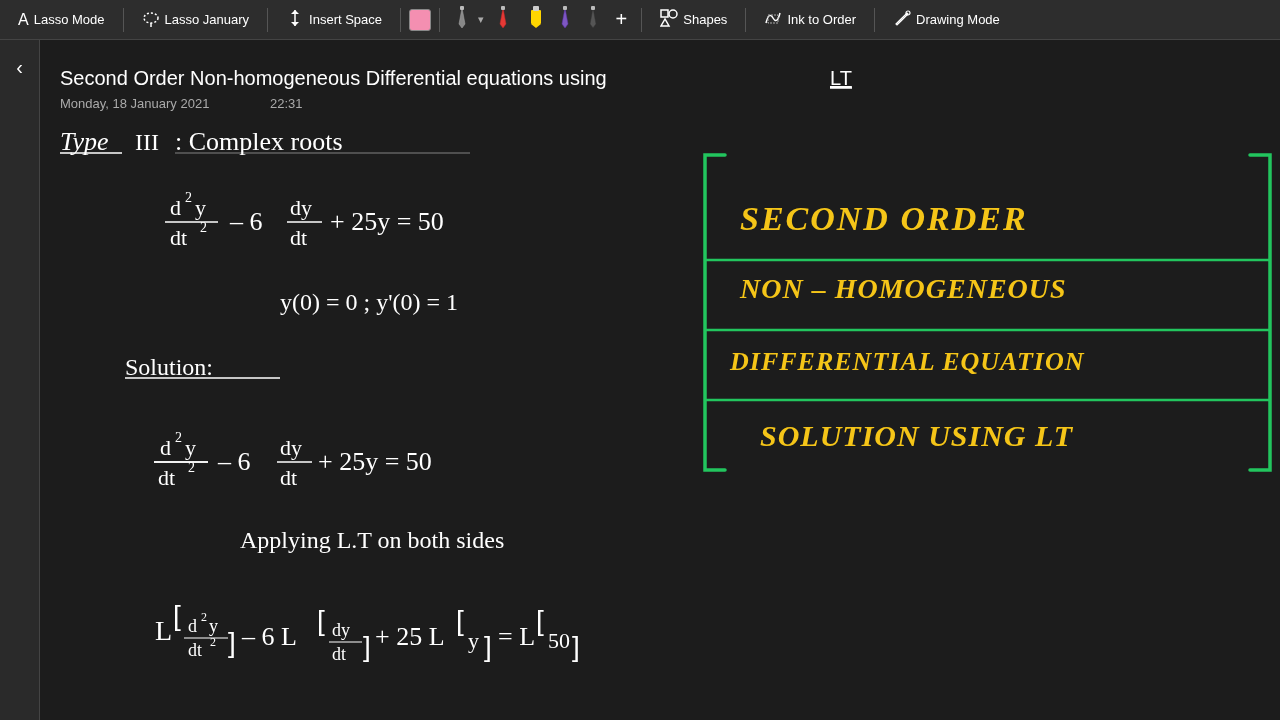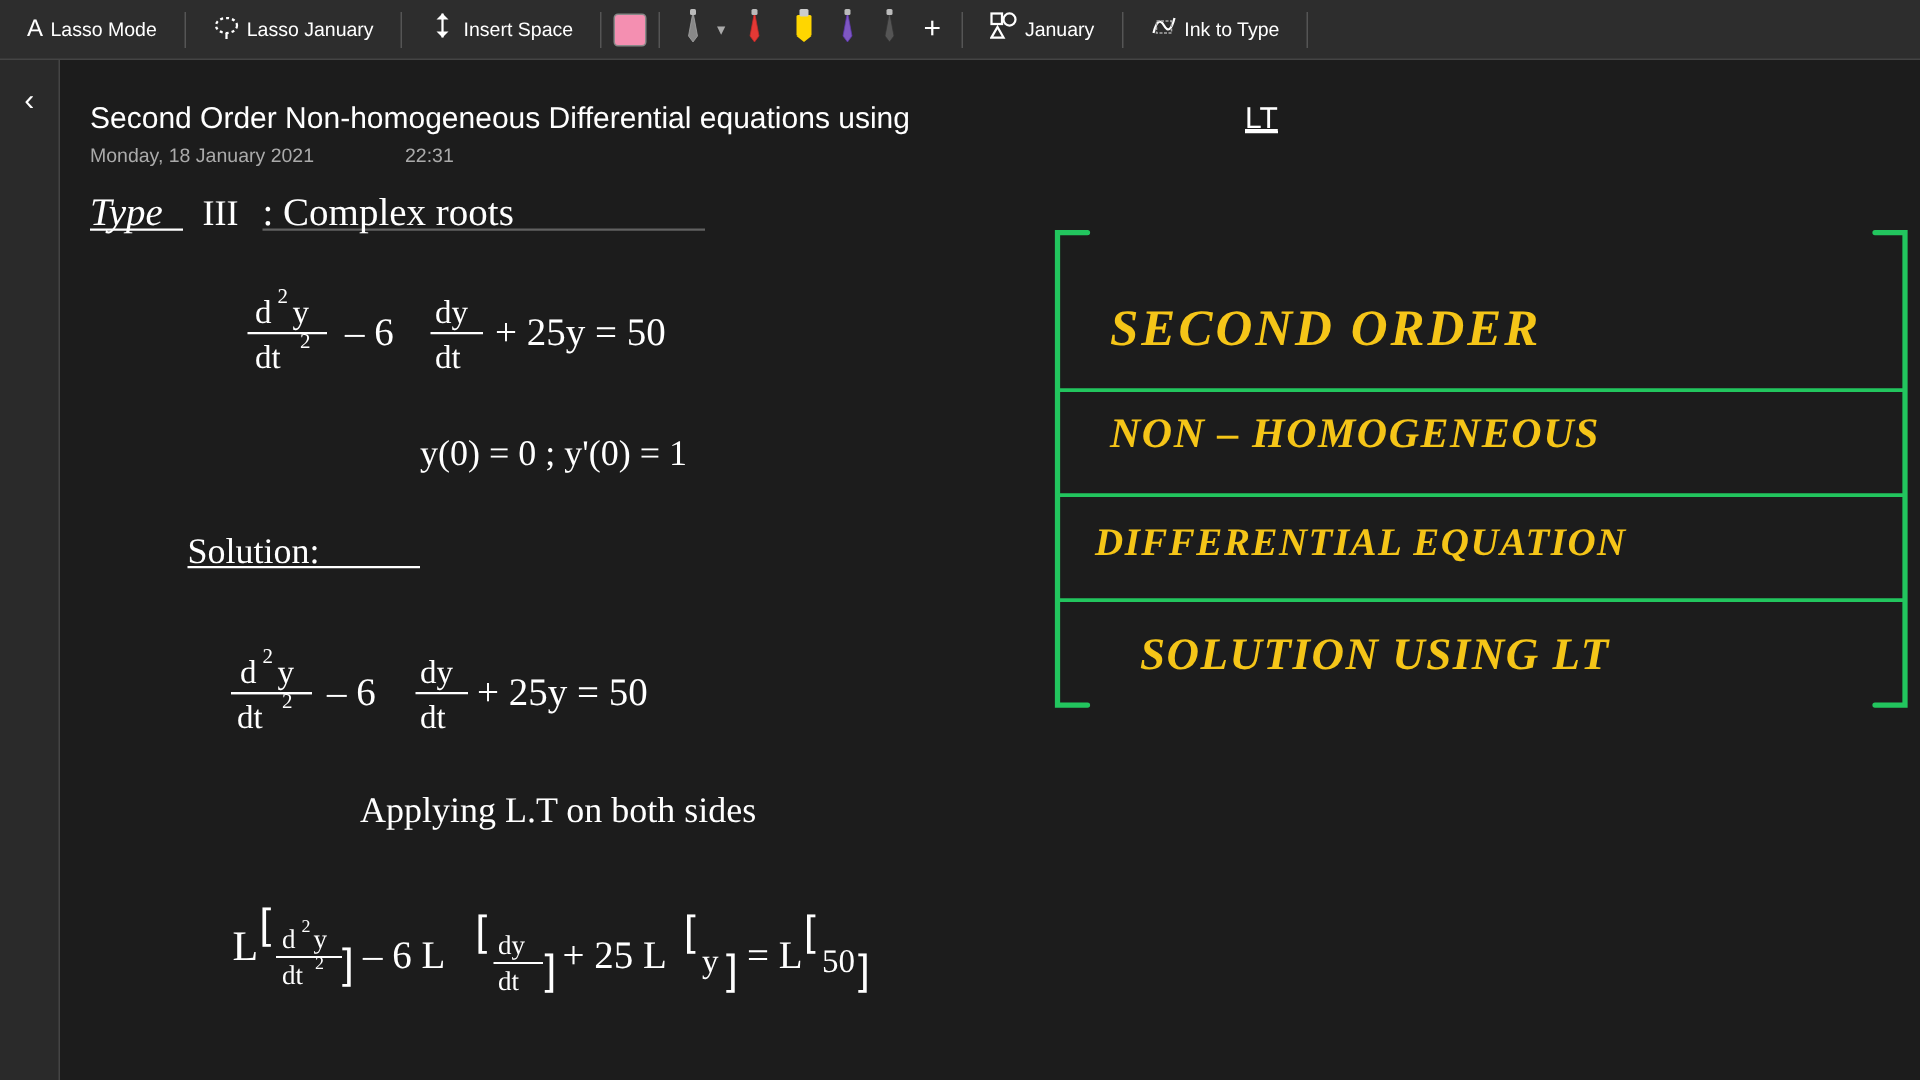--- a/index.html
+++ b/index.html
@@ -183,37 +183,46 @@
   <div class="toolbar-sep"></div>
 
   <button class="tool-btn">
     <span class="tool-icon">
       <svg width="18" height="18" viewBox="0 0 18 18" fill="none">
         <rect x="1" y="1" width="7" height="7" stroke="white" stroke-width="1.5" fill="none"></rect>
         <circle cx="13" cy="5" r="4" stroke="white" stroke-width="1.5" fill="none"></circle>
         <polygon points="5,10 1,17 9,17" stroke="white" stroke-width="1.5" fill="none"></polygon>
       </svg>
     </span>
-    <span>January</span>
+    <span>Shapes</span>
   </button>
 
   <div class="toolbar-sep"></div>
 
   <button class="tool-btn">
     <span class="tool-icon">
       <svg width="18" height="18" viewBox="0 0 18 18" fill="none">
         <path d="M2 14 Q5 2 9 9 Q13 16 16 4" stroke="white" stroke-width="1.5" fill="none"></path>
         <rect x="4" y="6" width="10" height="8" stroke="#aaa" stroke-width="1" fill="none" stroke-dasharray="2 1"></rect>
       </svg>
     </span>
-    <span>Ink to Type</span>
-  </button>
-
-  <div class="toolbar-sep"></div>
-
+    <span>Ink to Order</span>
+  </button>
+
+  <div class="toolbar-sep"></div>
+
+  <button class="tool-btn">
+    <span class="tool-icon">
+      <svg width="18" height="18" viewBox="0 0 18 18" fill="none">
+        <path d="M3 15 L7 11 L14 4 L15 5 L8 12 L4 16 Z" stroke="white" stroke-width="1.2" fill="none"></path>
+        <circle cx="15" cy="4" r="2" stroke="white" stroke-width="1.2" fill="none"></circle>
+      </svg>
+    </span>
+    <span>Drawing Mode</span>
+  </button>
 </div>
 
 <div id="content">
 
   <div id="back-btn">
     <span class="chevron">‹</span>
   </div>
 
   <svg id="handwriting-canvas" xmlns="http://www.w3.org/2000/svg" viewBox="0 0 1240 680">
 

